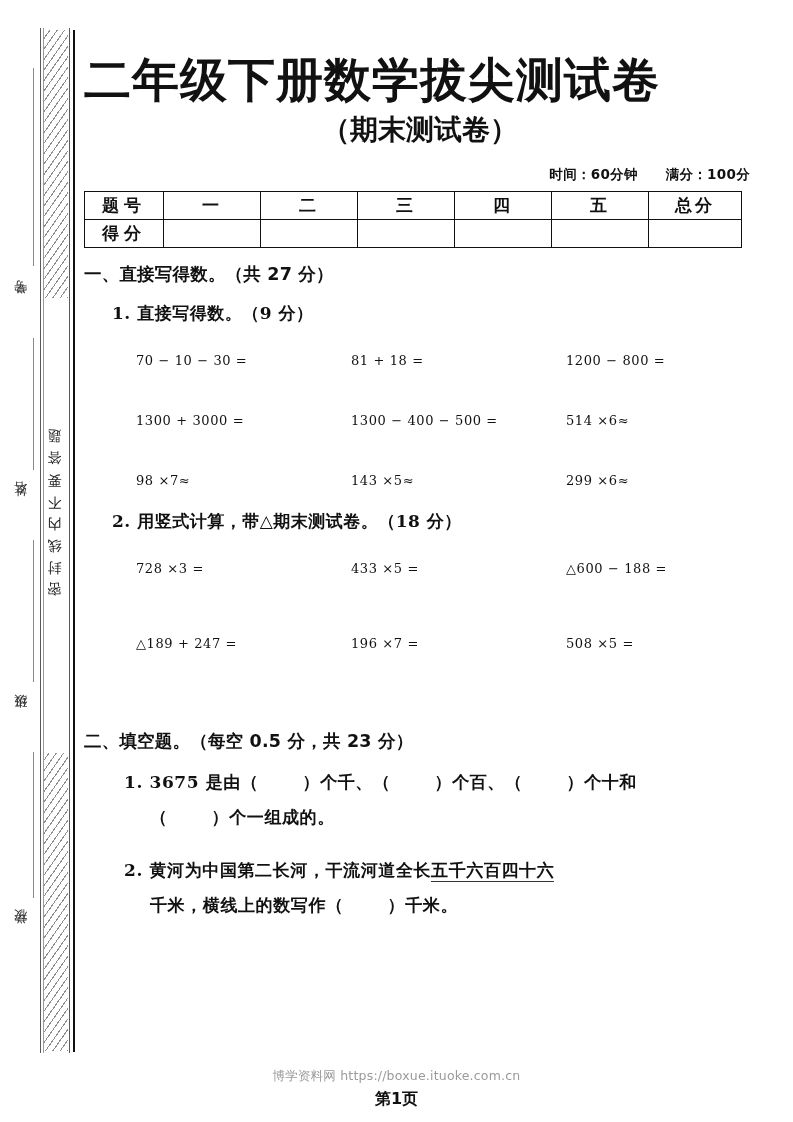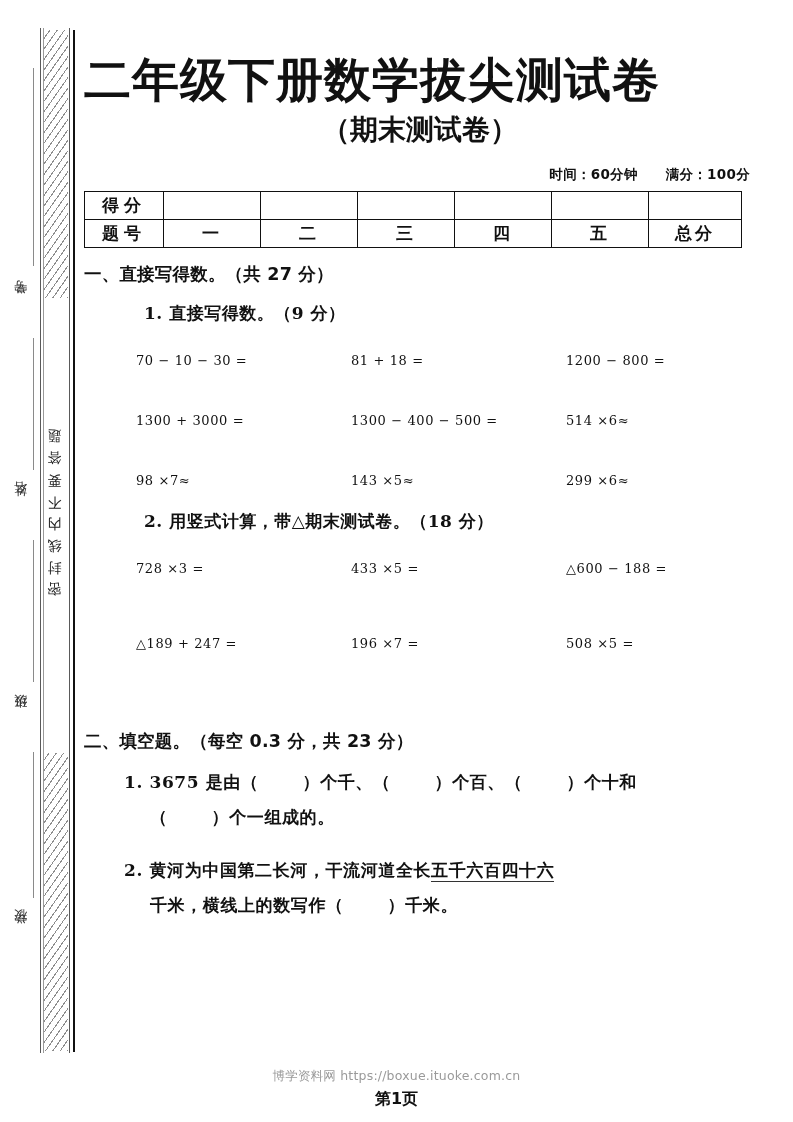--- a/index.html
+++ b/index.html
@@ -187,21 +187,21 @@
   .qnum {
     font-family: "DejaVu Serif", "Liberation Serif", serif;
     font-weight: 700;
   }
 
   .sub-q {
     font-family: "DejaVu Serif", "Liberation Serif", serif;
     font-weight: 600;
     font-size: 17px;
     letter-spacing: 0.5px;
-    margin: 16px 0 0 60px;
+    margin: 16px 0 0 28px;
   }
 
   
   .expr-grid {
     margin: 16px 0 0 52px;
     display: grid;
     grid-template-columns: 215px 215px 1fr;
     row-gap: 33px;
   }
   .expr-grid.tall { row-gap: 48px; }
@@ -288,37 +288,37 @@
     <h2 id="title-sub">（期末测试卷）</h2>
 
     <div id="meta-line">
       <span>时间：60分钟</span>
       <span class="meta-gap"></span>
       <span>满分：100分</span>
     </div>
 
     <table id="score-table">
       <tbody>
-        <tr>
-          <td class="hdr-cell">得分</td>
-          <td></td>
-          <td></td>
-          <td></td>
-          <td></td>
-          <td></td>
-          <td class="total-cell"></td>
-        </tr>
         <tr>
           <td class="hdr-cell">题号</td>
           <td>一</td>
           <td>二</td>
           <td>三</td>
           <td>四</td>
           <td>五</td>
           <td class="total-cell">总分</td>
+        </tr>
+        <tr>
+          <td class="hdr-cell">得分</td>
+          <td></td>
+          <td></td>
+          <td></td>
+          <td></td>
+          <td></td>
+          <td class="total-cell"></td>
         </tr>
       </tbody>
     </table>
 
     <div class="section-title">
       <span>一、</span><span>直接写得数。</span><span>（共 27 分）</span>
     </div>
 
     <div class="sub-q">
       <span class="qnum">1.</span>
@@ -345,21 +345,21 @@
     <div class="expr-grid tall">
       <div class="expr">728 ×3 =</div>
       <div class="expr">433 ×5 =</div>
       <div class="expr">△600 − 188 =</div>
       <div class="expr">△189 + 247 =</div>
       <div class="expr">196 ×7 =</div>
       <div class="expr">508 ×5 =</div>
     </div>
 
     <div class="section-title" style="margin-top:78px;">
-      <span>二、</span><span>填空题。</span><span>（每空 0.3 分，共 23 分）</span>
+      <span>二、</span><span>填空题。</span><span>（每空 0.5 分，共 23 分）</span>
     </div>
 
     <div class="fill-item">
       <span class="qnum">1.</span>
       <span>3675 是由（</span><span class="blank"><span class="sp"></span></span><span>）个千、（</span><span class="blank"><span class="sp"></span></span><span>）个百、（</span><span class="blank"><span class="sp"></span></span><span>）个十和</span>
       <br>
       <span class="indent"></span><span>（</span><span class="blank"><span class="sp"></span></span><span>）个一组成的。</span>
     </div>
 
     <div class="fill-item" style="margin-top:18px;">

